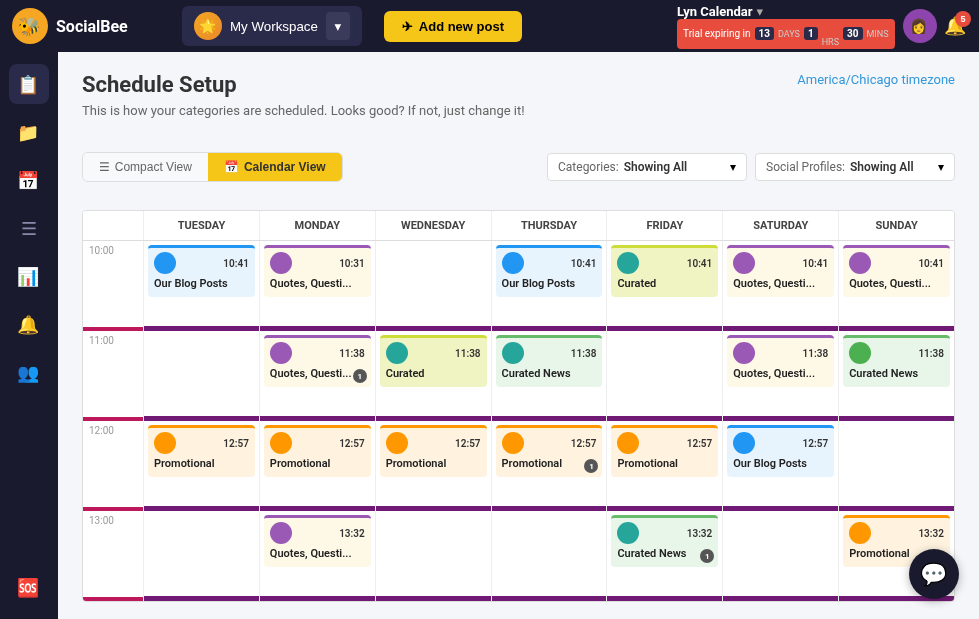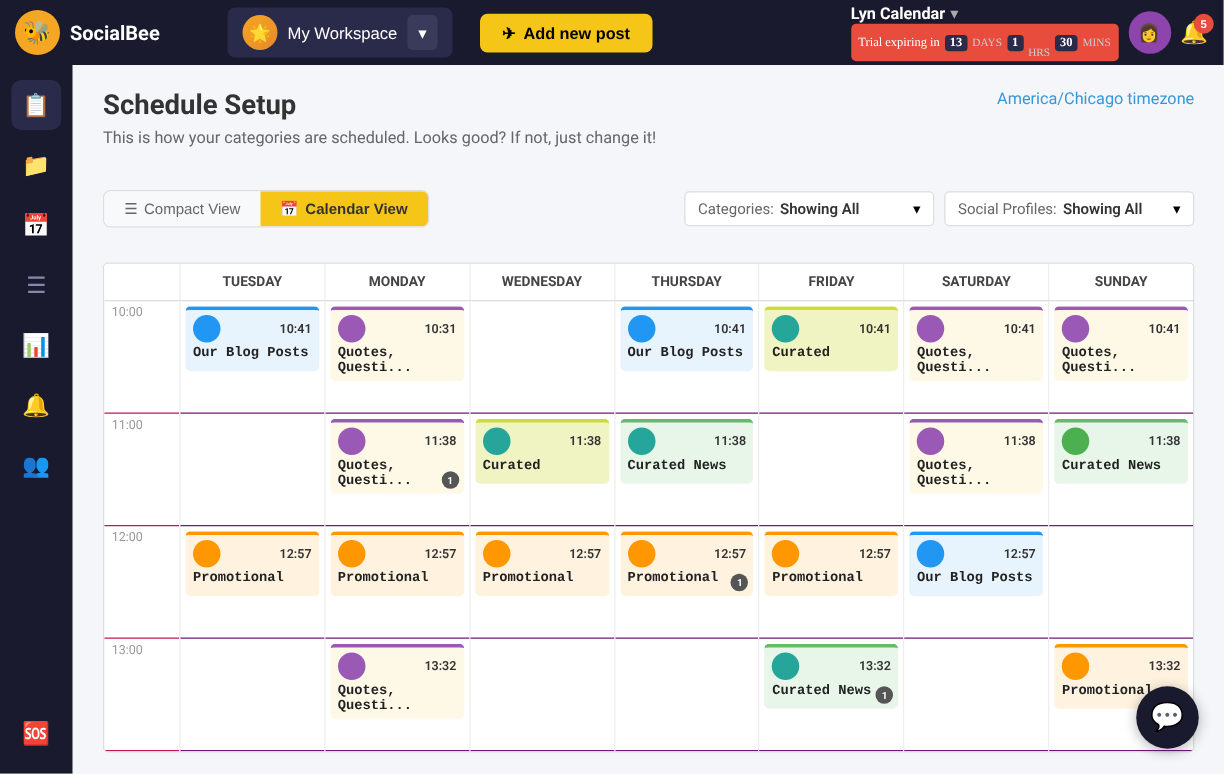--- a/index.html
+++ b/index.html
@@ -86,21 +86,20 @@
     }
     .user-info { text-align: right; }
     .trial-badge {
       background: #e74c3c;
       border-radius: 4px;
       padding: 2px 6px;
       font-size: 10px;
       display: flex;
       align-items: center;
       gap: 4px;
-      font-family: Liberation Serif, serif;
     }
     .trial-count {
       background: #2a2a4a;
       border-radius: 3px;
       padding: 1px 4px;
       font-size: 10px;
       font-weight: bold;
     }
     .user-avatar {
       width: 34px;
@@ -279,30 +278,30 @@
       display: flex;
       flex-direction: column;
     }
     .time-label {
       height: 90px;
       display: flex;
       align-items: flex-start;
       padding: 4px 6px;
       font-size: 10px;
       color: #999;
-      border-bottom: 1px solid #be185d;
+      border-bottom: 4px solid #be185d;
     }
     .day-col {
       border-left: 1px solid #eee;
       display: flex;
       flex-direction: column;
     }
     .day-cell {
       height: 90px;
-      border-bottom: 1px solid #701a75;
+      border-bottom: 5px solid #701a75;
       padding: 4px;
       display: flex;
       flex-direction: column;
       gap: 3px;
       position: relative;
     }
 
     
     .post-card {
       border-radius: 4px;
@@ -320,21 +319,20 @@
     }
     .post-card-time {
       font-size: 10px;
       color: #333;
       font-weight: 600;
     }
     .post-card-label {
       font-size: 11px;
       font-weight: 600;
       color: #222;
-      font-family: Liberation Mono, monospace;
     }
     .post-badge {
       position: absolute;
       bottom: 4px;
       right: 4px;
       background: #555;
       border-radius: 50%;
       width: 14px;
       height: 14px;
       font-size: 8px;

